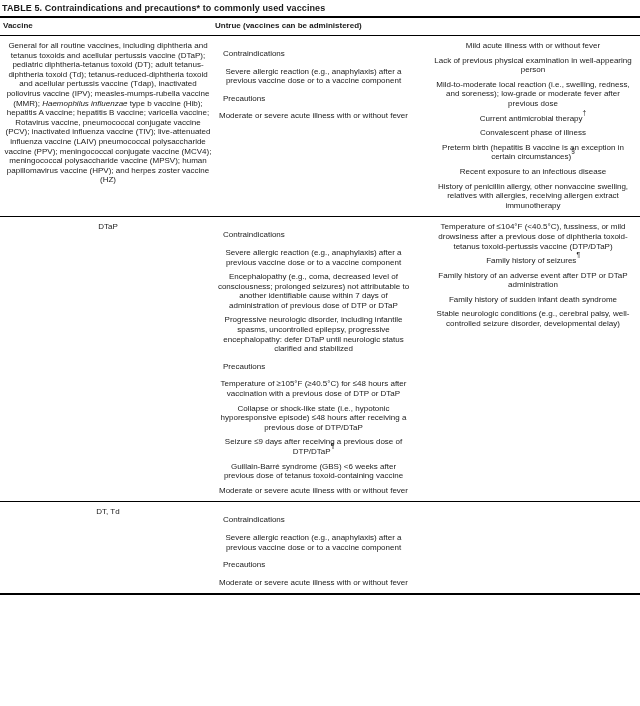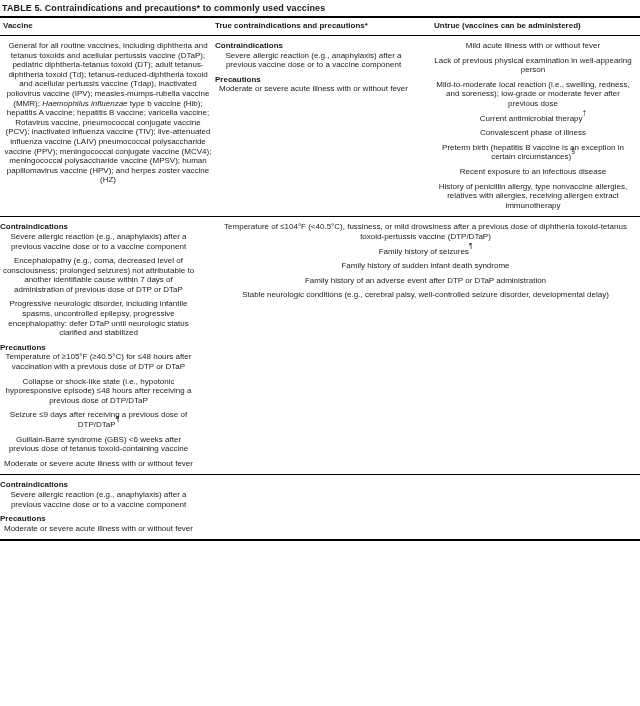--- a/index.html
+++ b/index.html
@@ -31,41 +31,40 @@
   .row { display: flex; padding: 5px 0 1px 0; }
   .c1 { width: 215px; padding-left: 3px;  padding-right: 2px; }
   .c2 { width: 219px; padding-right: 22px; }
   .c3 { flex: 1;      padding-right: 8px; }
   p.item, p.heading {
     font-size: 8px;
     line-height: 9.6px;
     color: #1b1b1b;
   }
   p.item { margin: 0 0 5px 0; text-align: center; }
-  p.heading { font-weight: 700; margin: 0; }
+  p.heading { font-weight: 400; margin: 8px; }
   .it { font-style: italic; }
   sup.mark {
     font-size: 6.5px;
     line-height: 0;
     vertical-align: top;
     position: relative;
     top: -1px;
   }
 </style>
 </head>
 <body>
 
 <div class="page">
 
   <div class="title">TABLE 5. Contraindications and precautions* to commonly used vaccines</div>
   <div class="rule thick"></div>
 
   <div class="hdr">
     <div class="c1">Vaccine</div>
-    <div class="c2">True contraindications and precautions*</div>
     <div class="c3">Untrue (vaccines can be administered)</div>
   </div>
   <div class="rule thin"></div>
 
   <div class="row">
     <div class="c1">
       <p class="item"><span>General for all routine vaccines, including diphtheria and tetanus toxoids and acellular pertussis vaccine (DTaP); pediatric diphtheria-tetanus toxoid (DT); adult tetanus-diphtheria toxoid (Td); tetanus-reduced-diphtheria toxoid and acellular pertussis vaccine (Tdap), inactivated poliovirus vaccine (IPV); measles-mumps-rubella vaccine (MMR); </span><span class="it">Haemophilus influenzae</span><span> type b vaccine (Hib); hepatitis A vaccine; hepatitis B vaccine; varicella vaccine; Rotavirus vaccine, pneumococcal conjugate vaccine (PCV); inactivated influenza vaccine (TIV); live-attenuated influenza vaccine (LAIV) pneumococcal polysaccharide vaccine (PPV); meningococcal conjugate vaccine (MCV4); meningococcal polysaccharide vaccine (MPSV); human papillomavirus vaccine (HPV); and herpes zoster vaccine (HZ)</span></p>
     </div>
     <div class="c2">
       <p class="heading">Contraindications</p>
@@ -74,49 +73,55 @@
       <p class="item"><span>Moderate or severe acute illness with or without fever</span></p>
     </div>
     <div class="c3">
       <p class="item"><span>Mild acute illness with or without fever</span></p>
       <p class="item"><span>Lack of previous physical examination in well-appearing person</span></p>
       <p class="item"><span>Mild-to-moderate local reaction (i.e., swelling, redness, and soreness); low-grade or moderate fever after previous dose</span></p>
       <p class="item"><span>Current antimicrobial therapy</span><sup class="mark">†</sup></p>
       <p class="item"><span>Convalescent phase of illness</span></p>
       <p class="item"><span>Preterm birth (hepatitis B vaccine is an exception in certain circumstances)</span><sup class="mark">§</sup></p>
       <p class="item"><span>Recent exposure to an infectious disease</span></p>
-      <p class="item"><span>History of penicillin allergy, type nonvaccine allergies, relatives with allergies, receiving allergen extract immunotherapy</span></p>
+      <p class="item"><span>History of penicillin allergy, other nonvaccine swelling, relatives with allergies, receiving allergen extract immunotherapy</span></p>
     </div>
   </div>
   <div class="rule thin"></div>
 
   <div class="row">
+    <div class="c1">
+      <p class="item"><span>DTaP</span></p>
+    </div>
     <div class="c2">
       <p class="heading">Contraindications</p>
       <p class="item"><span>Severe allergic reaction (e.g., anaphylaxis) after a previous vaccine dose or to a vaccine component</span></p>
       <p class="item"><span>Encephalopathy (e.g., coma, decreased level of consciousness; prolonged seizures) not attributable to another identifiable cause within 7 days of administration of previous dose of DTP or DTaP</span></p>
       <p class="item"><span>Progressive neurologic disorder, including infantile spasms, uncontrolled epilepsy, progressive encephalopathy: defer DTaP until neurologic status clarified and stabilized</span></p>
       <p class="heading">Precautions</p>
       <p class="item"><span>Temperature of ≥105°F (≥40.5°C) for ≤48 hours after vaccination with a previous dose of DTP or DTaP</span></p>
       <p class="item"><span>Collapse or shock-like state (i.e., hypotonic hyporesponsive episode) ≤48 hours after receiving a previous dose of DTP/DTaP</span></p>
       <p class="item"><span>Seizure ≤9 days after receiving a previous dose of DTP/DTaP</span><sup class="mark">¶</sup></p>
       <p class="item"><span>Guillain-Barré syndrome (GBS) &lt;6 weeks after previous dose of tetanus toxoid-containing vaccine</span></p>
       <p class="item"><span>Moderate or severe acute illness with or without fever</span></p>
     </div>
     <div class="c3">
       <p class="item"><span>Temperature of ≤104°F (&lt;40.5°C), fussiness, or mild drowsiness after a previous dose of diphtheria toxoid-tetanus toxoid-pertussis vaccine (DTP/DTaP)</span></p>
       <p class="item"><span>Family history of seizures</span><sup class="mark">¶</sup></p>
+      <p class="item"><span>Family history of an adverse event after DTP or DTaP administration</span></p>
       <p class="item"><span>Family history of sudden infant death syndrome</span></p>
-      <p class="item"><span>Family history of an adverse event after DTP or DTaP administration</span></p>
       <p class="item"><span>Stable neurologic conditions (e.g., cerebral palsy, well-controlled seizure disorder, developmental delay)</span></p>
     </div>
   </div>
   <div class="rule thin"></div>
 
   <div class="row">
+    <div class="c1">
+      <p class="item"><span>DT, Td</span></p>
+    </div>
     <div class="c2">
       <p class="heading">Contraindications</p>
       <p class="item"><span>Severe allergic reaction (e.g., anaphylaxis) after a previous vaccine dose or to a vaccine component</span></p>
       <p class="heading">Precautions</p>
       <p class="item"><span>Moderate or severe acute illness with or without fever</span></p>
     </div>
     <div class="c3"></div>
   </div>
   <div class="rule thick"></div>
 

